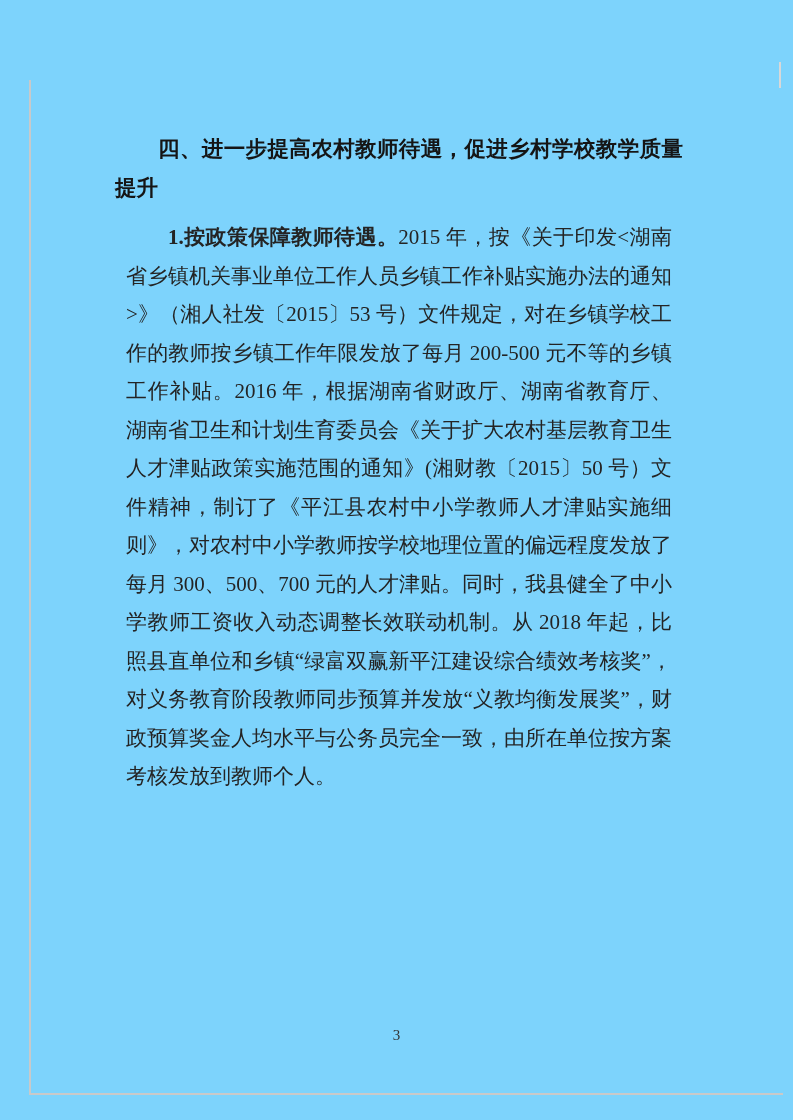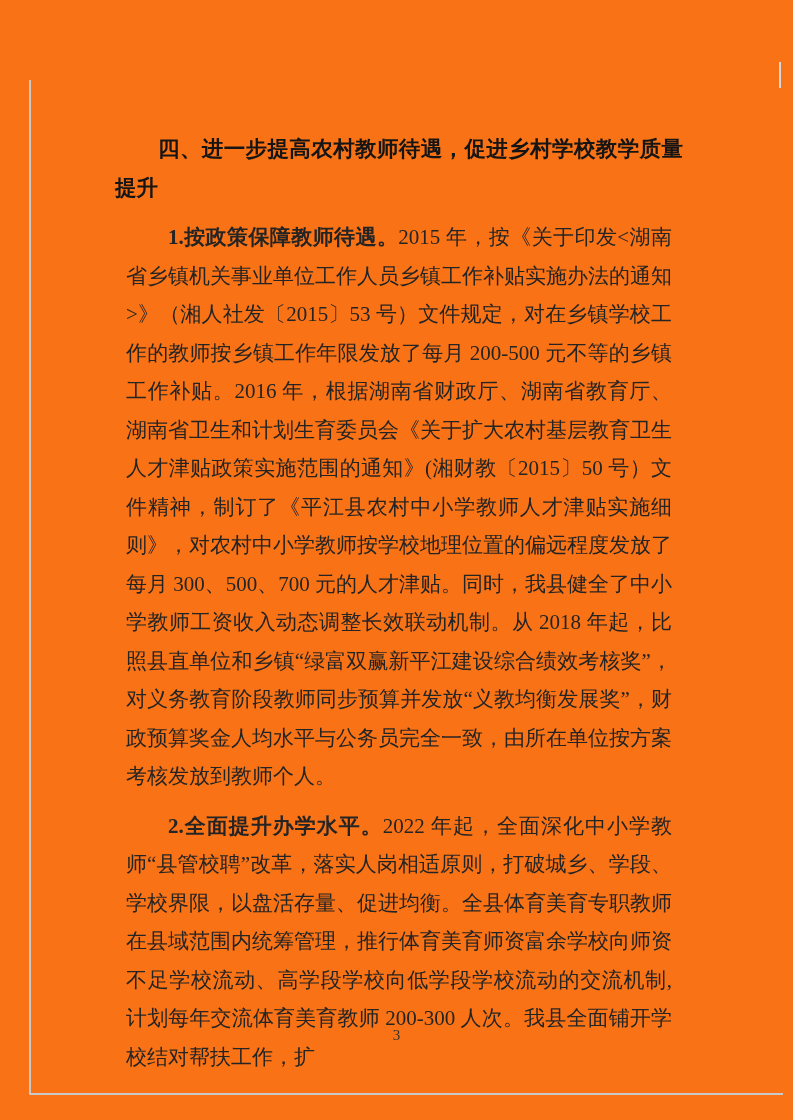--- a/index.html
+++ b/index.html
@@ -4,21 +4,21 @@
   <style>
     html, body {
       margin: 0;
       padding: 0;
       background: #ffffff;
     }
     .page {
       position: relative;
       width: 793px;
       height: 1120px;
-      background: #f97316;
+      background: #7dd3fc;
       overflow: hidden;
       font-family: "Liberation Serif", "DejaVu Serif", serif;
       color: #1f1f1f;
     }
     
     .scan-edge-left {
       position: absolute;
       left: 29px;
       top: 80px;
       width: 2px;
@@ -85,19 +85,18 @@
   <div class="scan-edge-left"></div>
   <div class="scan-edge-bottom"></div>
   <div class="scan-edge-topright"></div>
 
   <div class="content">
 
     <h2 class="heading">四、进一步提高农村教师待遇，促进乡村学校教学质量提升</h2>
 
     <p class="para"><span class="lead">1.按政策保障教师待遇。</span><span>2015 年，按《关于印发&lt;湖南省乡镇机关事业单位工作人员乡镇工作补贴实施办法的通知&gt;》（湘人社发〔2015〕53 号）文件规定，对在乡镇学校工作的教师按乡镇工作年限发放了每月 200-500 元不等的乡镇工作补贴。2016 年，根据湖南省财政厅、湖南省教育厅、湖南省卫生和计划生育委员会《关于扩大农村基层教育卫生人才津贴政策实施范围的通知》(湘财教〔2015〕50 号）文件精神，制订了《平江县农村中小学教师人才津贴实施细则》，对农村中小学教师按学校地理位置的偏远程度发放了每月 300、500、700 元的人才津贴。同时，我县健全了中小学教师工资收入动态调整长效联动机制。从 2018 年起，比照县直单位和乡镇“绿富双赢新平江建设综合绩效考核奖”，对义务教育阶段教师同步预算并发放“义教均衡发展奖”，财政预算奖金人均水平与公务员完全一致，由所在单位按方案考核发放到教师个人。</span></p>
 
-    <p class="para"><span class="lead">2.全面提升办学水平。</span><span>2022 年起，全面深化中小学教师“县管校聘”改革，落实人岗相适原则，打破城乡、学段、学校界限，以盘活存量、促进均衡。全县体育美育专职教师在县域范围内统筹管理，推行体育美育师资富余学校向师资不足学校流动、高学段学校向低学段学校流动的交流机制,计划每年交流体育美育教师 200-300 人次。我县全面铺开学校结对帮扶工作，扩</span></p>
 
   </div>
 
   <div class="page-number">3</div>
 
 </div>
 
 </body></html>

